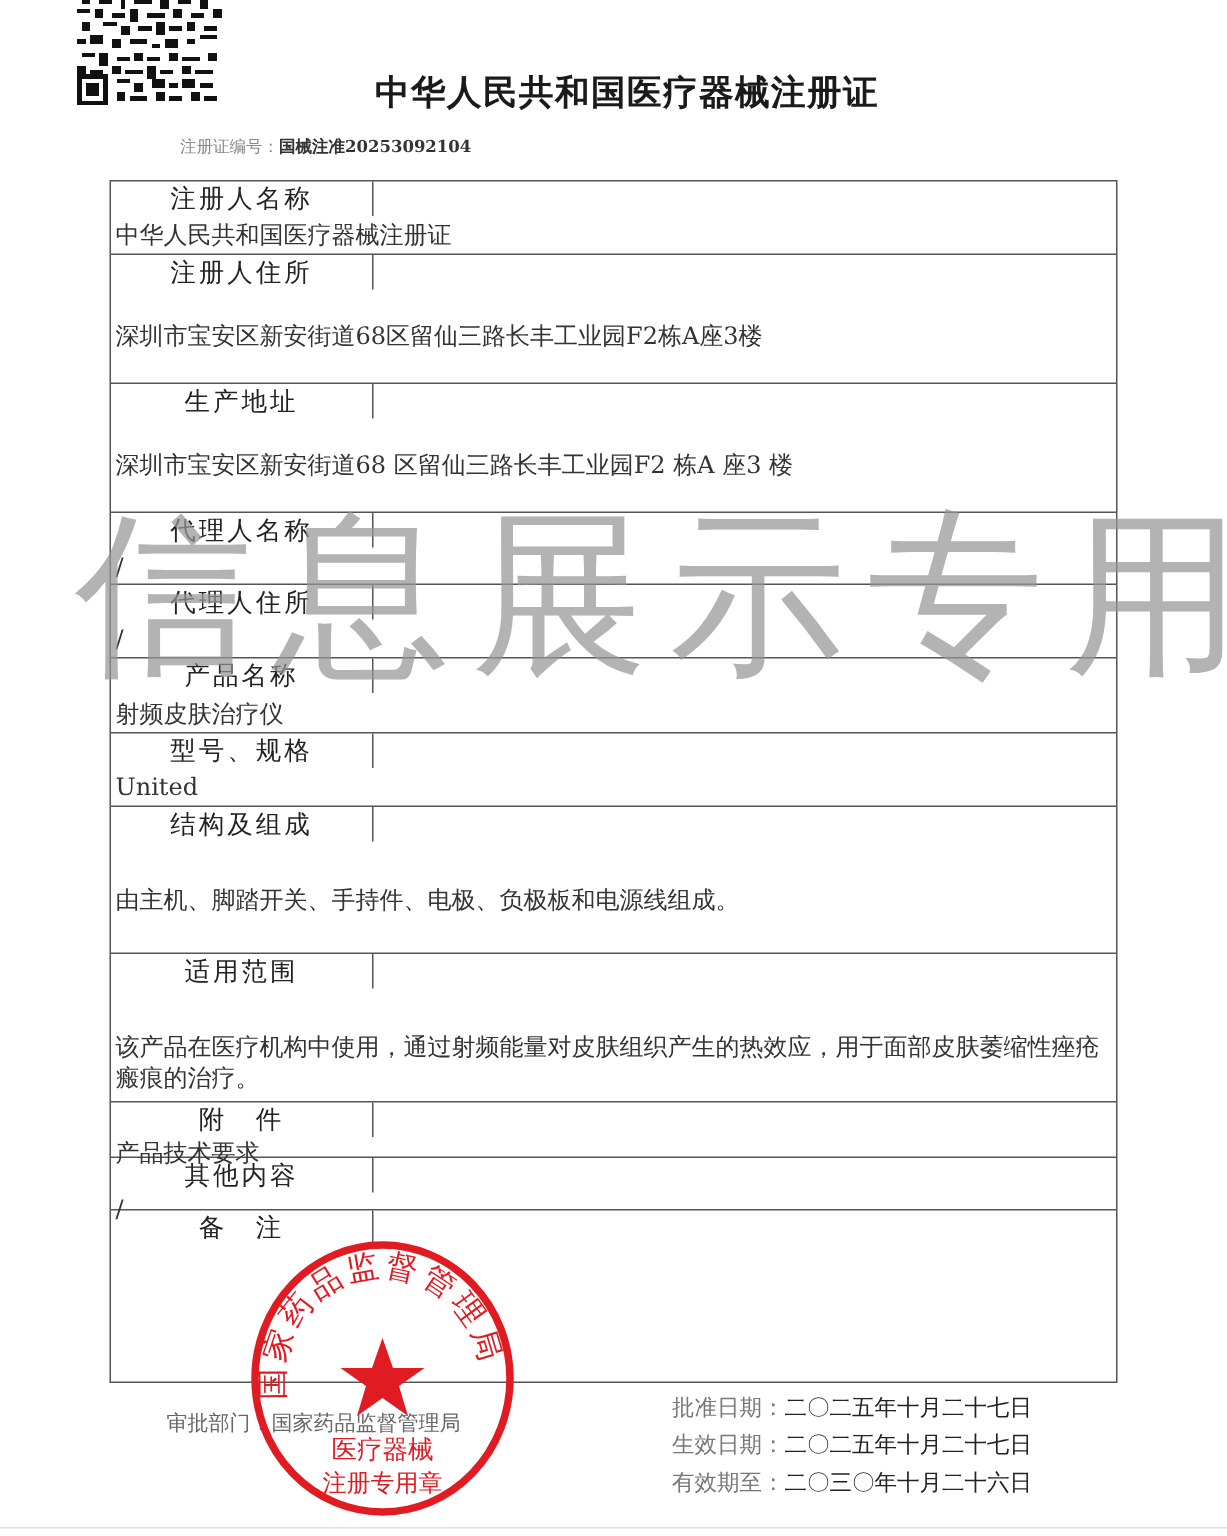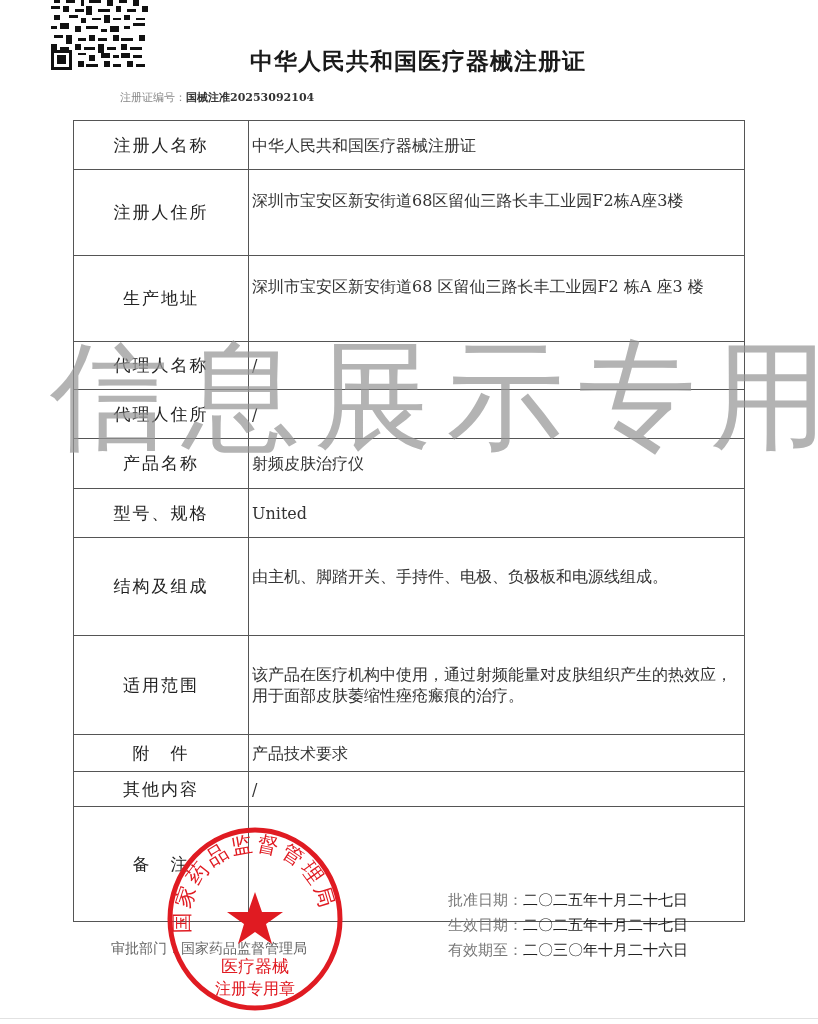--- a/index.html
+++ b/index.html
@@ -15,21 +15,21 @@
   }
   .regno {
     position: absolute; left: 120px; top: 90px; font-size: 11px; color: #888;
     font-family: "DejaVu Serif", serif;
   }
   .regno .val { color: #333; font-weight: bold; }
   .table {
     position: absolute; left: 73px; top: 120px; width: 672px;
     border: 1.5px solid #555; box-sizing: border-box;
   }
-  .row { display: flex; border-top: 1.5px solid #555; box-sizing: border-box; }
+  .row { display: flex; border-top: 1.5px solid #555; box-sizing: border-box; flex-direction: column; }
   .row:first-child { border-top: none; }
   .label {
     width: 175px; flex: none; border-right: 1.5px solid #555; display: flex;
     align-items: center; justify-content: center; font-size: 17px; color: #222;
     letter-spacing: 2px; box-sizing: border-box;
   }
   .value {
     flex: 1; padding: 8px 6px 0 3px; font-family: "DejaVu Serif", serif; font-size: 16px;
     color: #333; line-height: 21px; box-sizing: border-box;
   }
@@ -37,21 +37,21 @@
   .watermark {
     position: absolute; left: 50px; top: 318px; font-size: 118px; color: rgba(150,150,150,0.72);
     letter-spacing: 14px; white-space: nowrap; pointer-events: none; font-family: "DejaVu Sans", sans-serif;
   }
   .footer-left {
     position: absolute; left: 80px; top: 940px; font-size: 14px; color: #666;
     font-family: "DejaVu Serif", serif;
     margin-left: 31px;
   }
   .footer-right {
-    position: absolute; left: 448px; top: 888px; font-size: 15px; color: #777;
+    position: absolute; left: 448px; top: 926px; font-size: 15px; color: #777;
     font-family: "DejaVu Serif", serif; line-height: 25px;
   }
   .footer-right .v { color: #222; font-family: "DejaVu Sans", sans-serif; }
   .seal { position: absolute; left: 165px; top: 826px; width: 180px; height: 186px; pointer-events: none; }
   .bottom-line { position: absolute; left: 0; top: 1018px; width: 818px; height: 1px; background: #e2e2e2; }
 </style>
 </head>
 <body>
 
 <svg class="qr" viewBox="0 0 34 24" shape-rendering="crispEdges">

